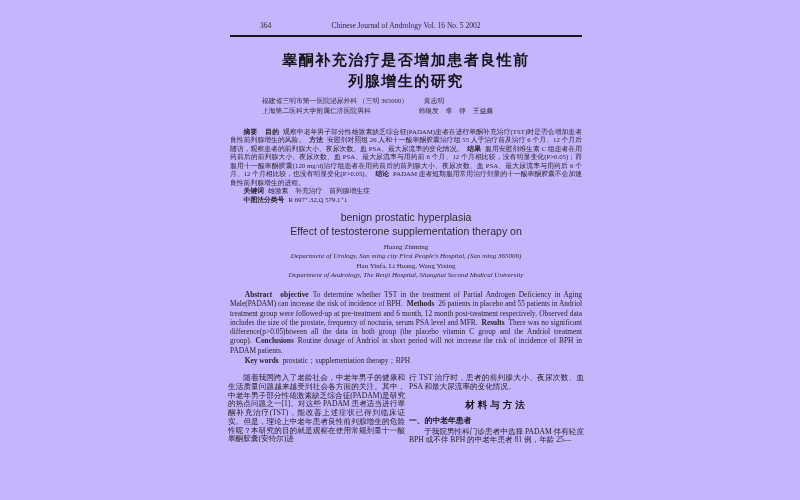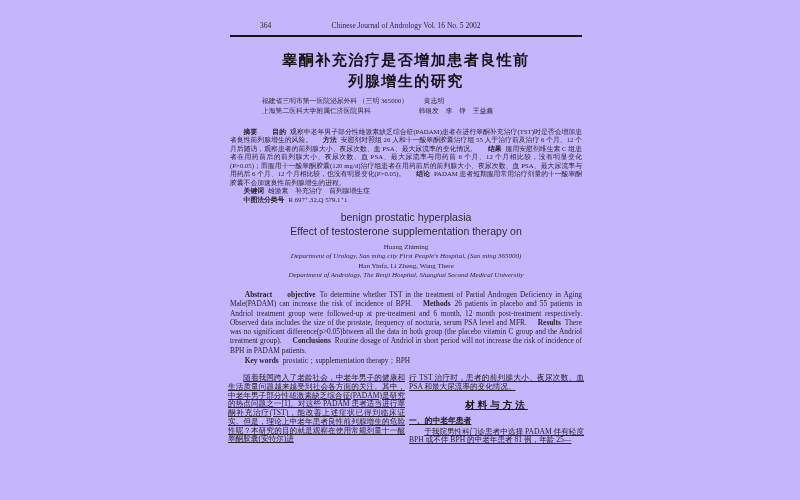--- a/index.html
+++ b/index.html
@@ -24,42 +24,42 @@
   .affil-row .names{margin-left:14px;}
   .affil-row .names2{margin-left:46px;}
 
   
   .abs-zh{position:absolute;top:128px;left:2px;width:352px;font-size:6.8px;line-height:8.45px;
           text-align:justify;color:#262626;}
   .abs-zh p{margin:0;}
   .abs-zh .abs-p{text-indent:2em;}
   .abs-zh .kw{text-indent:2em;}
   .lbl{font-weight:bold;margin-right:4px;}
-  .lbl + .lbl, span + .lbl{margin-left:11px;}
+  .lbl + .lbl, span + .lbl{margin-left:4px;}
 
   
   .title-en{position:absolute;top:210px;left:0;width:100%;text-align:center;
             font-family:"Liberation Sans","DejaVu Sans",sans-serif;
             font-size:10.5px;line-height:14px;color:#2e2e2e;}
 
   
   .authors-en{position:absolute;top:243px;left:0;width:100%;text-align:center;
               font-size:7px;line-height:9.4px;color:#2a2a2a;}
   .authors-en .aff-en{font-style:italic;}
 
   
   .abs-en{position:absolute;top:290px;left:2px;width:352px;font-size:7.4px;line-height:9.3px;
           text-align:justify;color:#262626;}
   .abs-en p{margin:0;}
   .abs-en .abs-p{text-indent:2em;}
   .abs-en .kw{text-indent:2em;margin-top:0.5px;}
 
   
   .col{position:absolute;top:374px;font-size:7.6px;line-height:8.75px;text-align:justify;color:#242424;}
-  .col p{margin:0;text-decoration:underline;}
+  .col p{margin:0;}
   .col-left{left:0;width:177px;}
   .col-right{left:181px;width:175px;}
   .indent{text-indent:2em;}
   .sec-head{font-family:"DejaVu Sans","Liberation Sans",sans-serif;font-weight:bold;
             text-align:center;font-size:9.5px;letter-spacing:3px;margin:9px 0 8px 0 !important;color:#151515;}
   .sub-head{font-weight:bold;font-family:"DejaVu Sans","Liberation Sans",sans-serif;
             font-size:7.8px;margin-bottom:1.5px !important;color:#1a1a1a;}
 </style>
 </head>
 <body>
@@ -96,21 +96,21 @@
     </div>
 
     <div class="title-en">
       <div>benign prostatic hyperplasia</div>
       <div>Effect of testosterone supplementation therapy on</div>
     </div>
 
     <div class="authors-en">
       <div>Huang Zhiming</div>
       <div class="aff-en">Department of Urology, San ming city First People's Hospital, (San ming 365000)</div>
-      <div>Han Yinfa, Li Zheng, Wang There</div>
+      <div>Han Yinfa, Li Huang, Wang Yixing</div>
       <div class="aff-en">Department of Andrology, The Renji Hospital, Shanghai Second Medical University</div>
     </div>
 
     <div class="abs-en">
       <p class="abs-p"><b class="lbl">Abstract</b><b class="lbl">objective</b><span>To determine whether TST in the treatment of Partial Androgen Deficiency in Aging Male(PADAM) can increase the risk of incidence of BPH.</span><b class="lbl">Methods</b><span>26 patients in placebo and 55 patients in Andriol treatment group were followed-up at pre-treatment and 6 month, 12 month post-treatment respectively. Observed data includes the size of the prostate, frequency of nocturia, serum PSA level and MFR.</span><b class="lbl">Results</b><span>There was no significant difference(p&gt;0.05)btween all the data in both group (the placebo vitamin C group and the Andriol treatment group).</span><b class="lbl">Conclusions</b><span>Routine dosage of Andriol in short period will not increase the risk of incidence of BPH in PADAM patients.</span></p>
       <p class="kw"><b class="lbl">Key words</b><span>prostatic；supplementation therapy；BPH</span></p>
     </div>
 
     <div class="col col-left">
       <p class="indent">随着我国跨入了老龄社会，中老年男子的健康和生活质量问题越来越受到社会各方面的关注。其中，中老年男子部分性雄激素缺乏综合征(PADAM)是研究的热点问题之一[1]。对这些 PADAM 患者适当进行睾酮补充治疗(TST)，能改善上述症状已得到临床证实。但是，理论上中老年患者良性前列腺增生的危险性呢？本研究的目的就是观察在使用常规剂量十一酸睾酮胶囊(安特尔)进</p>

